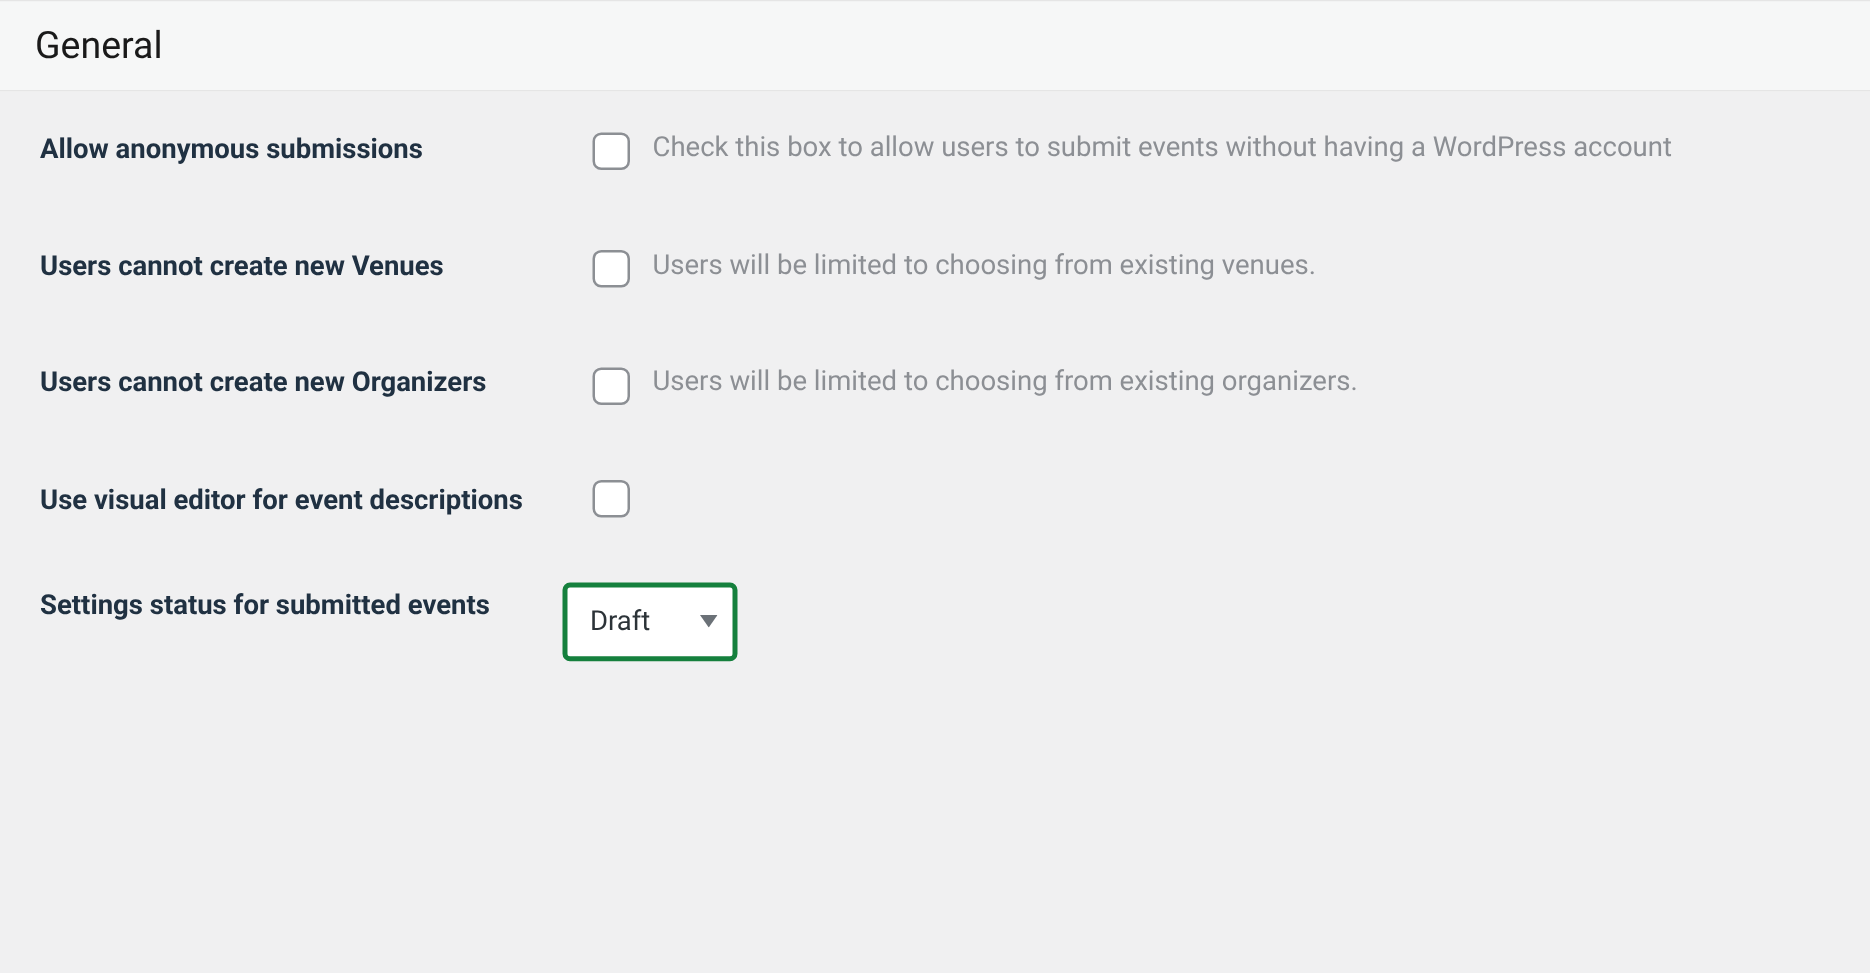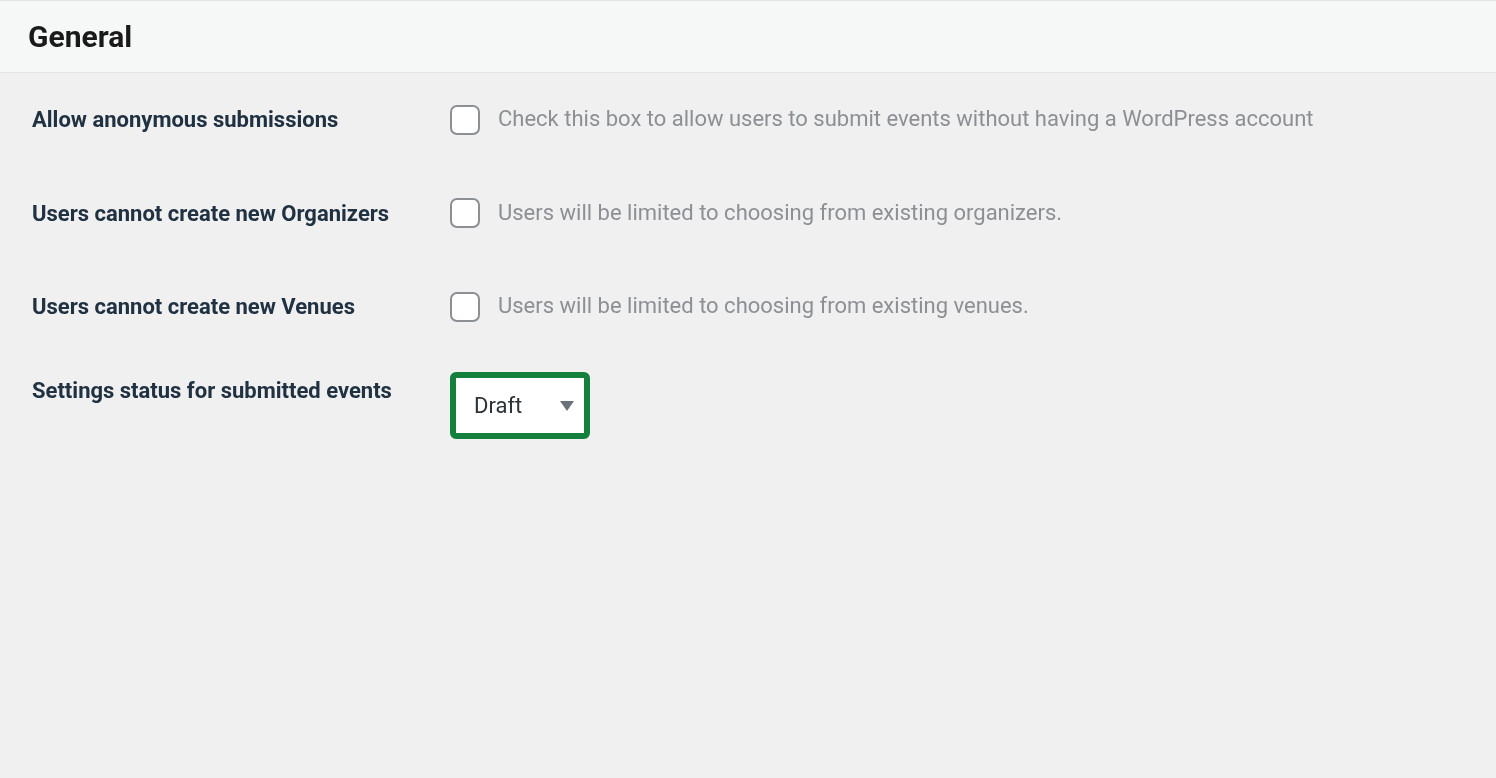--- a/index.html
+++ b/index.html
@@ -10,21 +10,21 @@
     width: 1496px;
   }
   .section-header {
     background: #f6f7f7;
     border-top: 1px solid #e5e5e5;
     border-bottom: 1px solid #e5e5e5;
     padding: 18px 28px 18px 28px;
   }
   .section-header h2 {
     font-size: 30px;
-    font-weight: 700;
+    font-weight: 400;
     color: #1a1a1a;
   }
   .form-table {
     width: 100%;
     border-collapse: collapse;
     padding-left: 40px;
   }
   .form-table th {
     text-align: left;
     vertical-align: top;
@@ -37,43 +37,44 @@
   }
   .form-table td {
     vertical-align: top;
     padding: 28px 32px 28px 0;
     font-size: 22px;
     color: #8c8f94;
     line-height: 1.6;
   }
   .cb-row {
     display: flex;
-    align-items: center;
+    align-items: flex-end;
     gap: 18px;
+    margin-left: 24px;
   }
   .checkbox {
     flex: 0 0 auto;
     width: 30px;
     height: 30px;
     border: 2px solid #8c8f94;
     border-radius: 7px;
     background: #fff;
     margin-top: 2px;
     cursor: pointer;
   }
   .desc {
     flex: 1 1 auto;
     color: #8c8f94;
   }
   .select-wrap {
     position: relative;
     display: inline-block;
   }
   .select-box {
-    border: 6px solid #15803d;
+    border: 4px solid #15803d;
     border-radius: 6px;
     background: #fff;
     padding: 10px 50px 10px 18px;
     font-size: 22px;
     color: #2c3338;
     min-width: 140px;
     cursor: pointer;
   }
   .select-caret {
     position: absolute;
@@ -112,39 +113,47 @@
       <th scope="row">Allow anonymous submissions</th>
       <td>
         <div class="cb-row">
           <div class="checkbox"></div>
           <div class="desc">Check this box to allow users to submit events without having a WordPress account</div>
         </div>
       </td>
     </tr>
 
     <tr>
+      <th scope="row">Users cannot create new Venues</th>
+      <td>
+        <div class="cb-row">
+          <div class="checkbox"></div>
+          <div class="desc">Users will be limited to choosing from existing venues.</div>
+        </div>
+      </td>
+    </tr>
+
+    <tr>
       <th scope="row">Users cannot create new Organizers</th>
       <td>
         <div class="cb-row">
           <div class="checkbox"></div>
           <div class="desc">Users will be limited to choosing from existing organizers.</div>
         </div>
       </td>
     </tr>
 
     <tr>
-      <th scope="row">Users cannot create new Venues</th>
+      <th scope="row">Use visual editor for event descriptions</th>
       <td>
         <div class="cb-row">
           <div class="checkbox"></div>
-          <div class="desc">Users will be limited to choosing from existing venues.</div>
         </div>
       </td>
     </tr>
-
 
     <tr class="row-narrow">
       <th scope="row">Settings status for submitted events</th>
       <td>
         <div class="select-wrap">
           <div class="select-box">
             <span>Draft</span>
           </div>
           <span class="select-caret">
             <svg width="14" height="10" viewBox="0 0 14 10">

